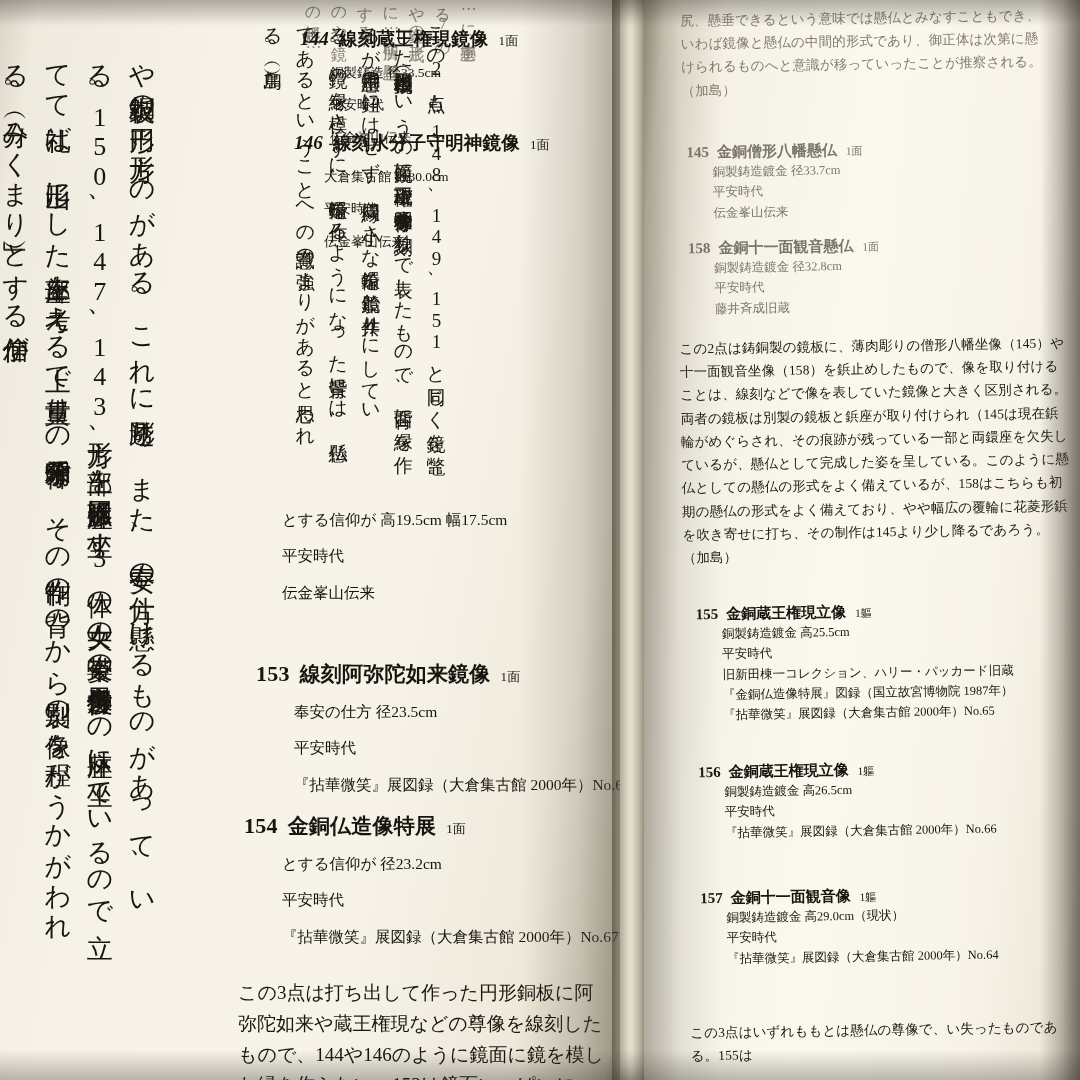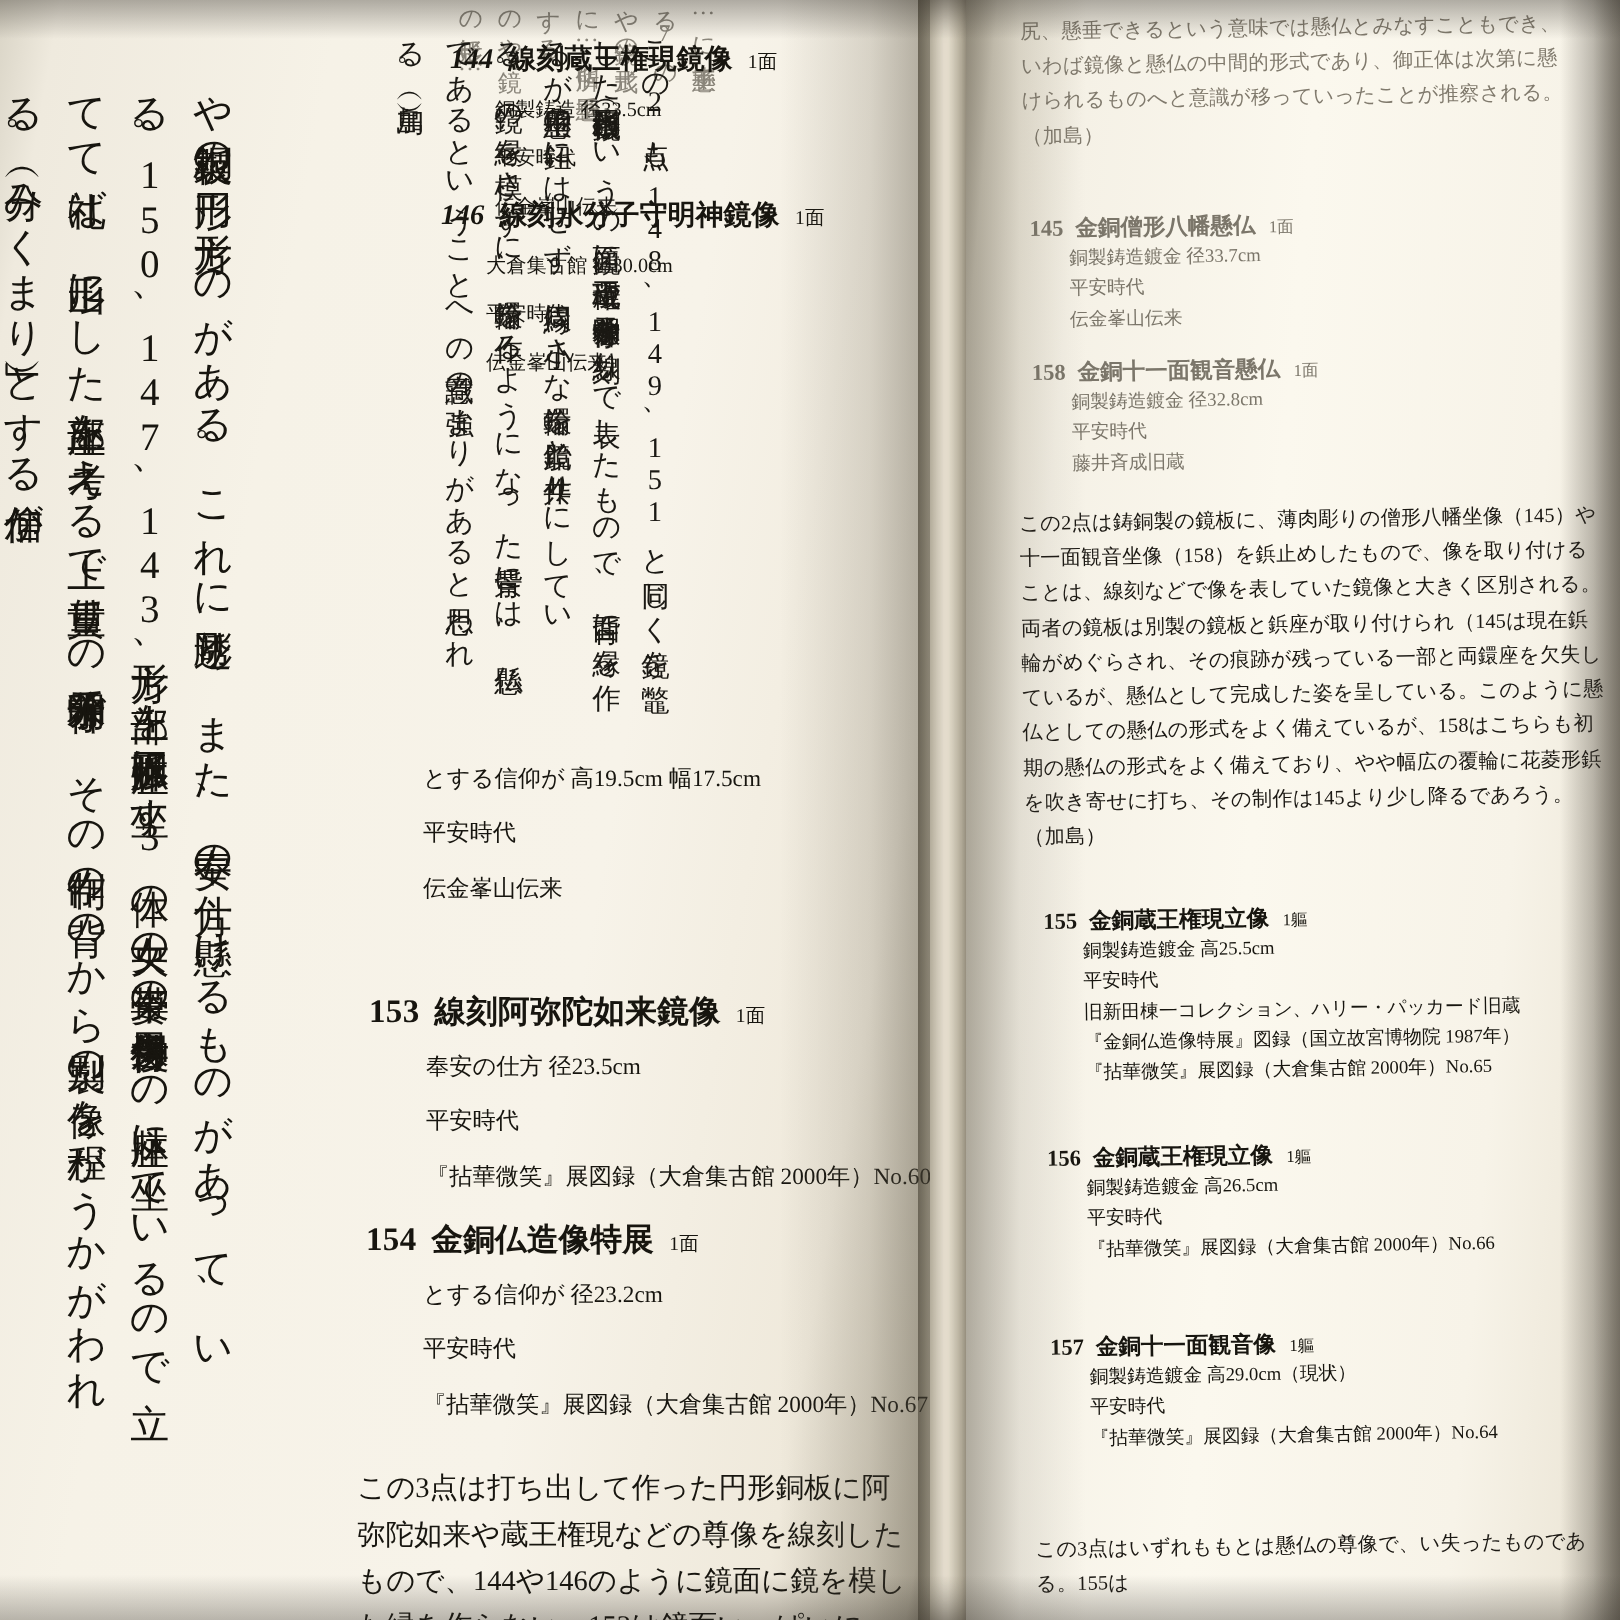--- a/index.html
+++ b/index.html
@@ -177,21 +177,21 @@
     </div>
 
     <div class="col vert" id="left-col-b">この2点も、148、149、151と同じく鏡を鼈した円形銅板（儀鏡という）の鏡面に蔵王権現や水分子守明神像を線刻りで表したもので、背面に縁を作るが懸垂用の鈕にはせず、周縁に小さな輪鐶を鏡胎と共作りにしている。鏡の縁を模さずに、輪鐶を作るようになった背景には、懸仏であるということへの意識の強まりがあると思われる。（加島）</div>
 
     <div class="entry" style="left:244px;top:496px;">
       <div class="det">とする信仰が    高19.5cm    幅17.5cm</div>
       <div class="det">平安時代</div>
       <div class="det">伝金峯山伝来</div>
     </div>
 
-    <div class="entry" style="left:246px;top:660px;">
+    <div class="entry" style="left:256px;top:660px;">
       <div class="ttl">
         <span class="num">153</span><span>線刻阿弥陀如来鏡像</span><span class="small">1面</span>
       </div>
       <div class="det">奉安の仕方    径23.5cm</div>
       <div class="det">平安時代</div>
       <div class="det tiny">『拈華微笑』展図録（大倉集古館 2000年）No.60</div>
     </div>
 
     <div class="entry" style="left:244px;top:812px;">
       <div class="ttl">

